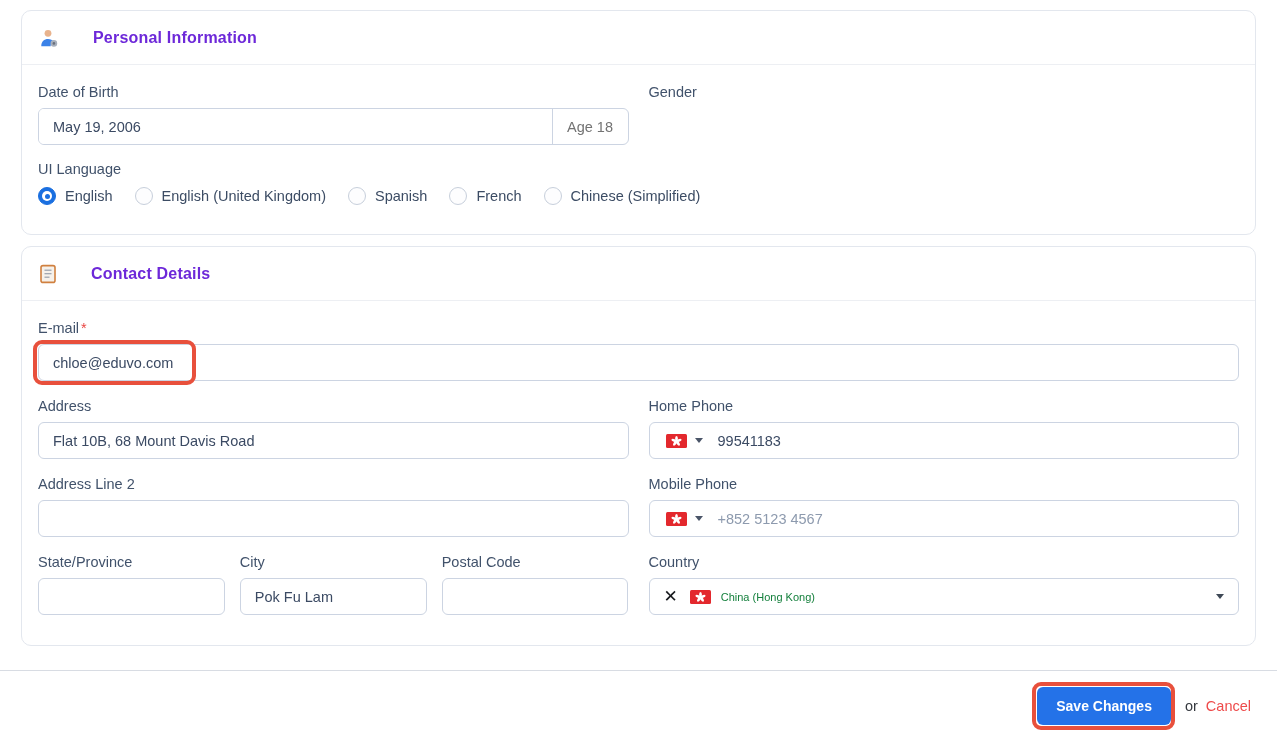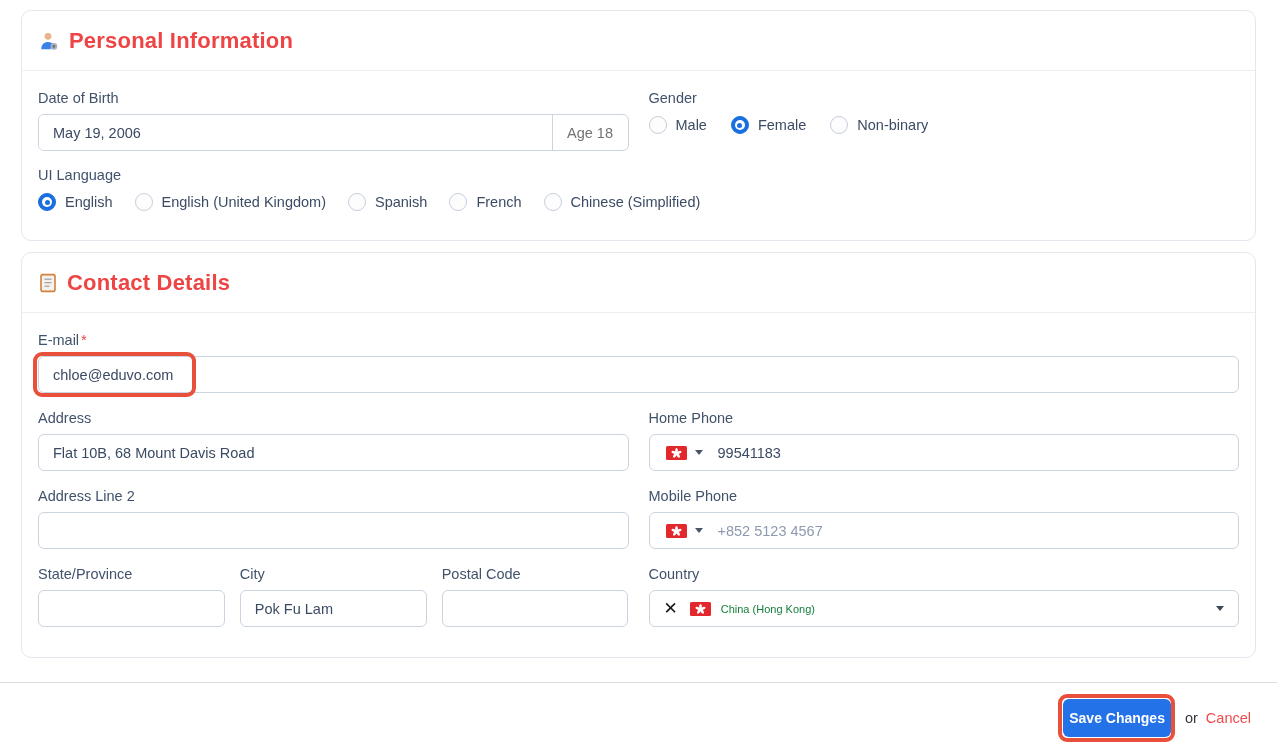--- a/index.html
+++ b/index.html
@@ -5,21 +5,21 @@
   * { margin:0; padding:0; box-sizing:border-box; }
   html,body { width:1277px; height:751px; background:#ffffff; overflow:hidden;
     font-family:"Liberation Sans","DejaVu Sans",sans-serif; }
   .page { position:relative; width:1277px; height:751px; }
 
   .card { margin:0 21px; border:1px solid #e3e7ee; border-radius:10px; background:#fff; }
   .card-1 { margin-top:10px; }
   .card-2 { margin-top:11px; }
   .card-header { display:flex; align-items:center; gap:10px; padding:17px 17px 16px 17px;
     border-bottom:1px solid #edeff3; }
-  .card-title { font-size:22px; font-weight:bold; color:#ef4444; letter-spacing:.2px; }
+  .card-title { font-size:16px; font-weight:bold; color:#6d28d9; letter-spacing:.2px;margin-left:24px; }
   .card-body { padding:18px 16px 29px 16px; }
   .card-2 .card-body { padding-bottom:30px; }
 
   .field-label { font-size:14.5px; color:#41526b; margin-bottom:7px; line-height:18px; }
   .req { color:#e94542; margin-left:2px; font-size:14.5px; }
 
   .row-2col { display:grid; grid-template-columns:1fr 1fr; column-gap:20px; }
   .row-3col { display:grid; grid-template-columns:1fr 1fr 1fr; column-gap:15px; }
   .mt16 { margin-top:16px; }
   .mt15 { margin-top:15px; }
@@ -71,21 +71,21 @@
   .annotation { position:absolute; border:4px solid #e8503c; border-radius:9px;
     pointer-events:none; z-index:5; }
   .annotation-email { left:-5px; top:-4px; width:163px; height:45px; }
   .annotation-save { left:-5px; top:-5px; right:-4px; bottom:-5px; }
 
   .footer-divider { margin-top:24px; border-top:1px solid #d8dce3; }
   .footer-row { display:flex; align-items:center; justify-content:flex-end;
     padding:16px 26px 0 0; gap:8px; }
   .save-wrap { position:relative; }
   .save-btn { background:#2472e8; color:#fff; font-weight:bold; font-size:14px;
-    border:none; border-radius:6px; height:38px; padding:0 6px; cursor:pointer;
+    border:none; border-radius:6px; height:38px; padding:0 19px; cursor:pointer;
     font-family:inherit; }
   .or-text { font-size:14.5px; color:#35393f; margin-left:6px; }
   .cancel-link { font-size:14.5px; color:#ee4b4b; text-decoration:none; cursor:pointer; }
 
   .icon-svg { display:flex; }
 </style>
 </head>
 <body>
 
 <div class="page">
@@ -106,36 +106,20 @@
       <div class="row-2col">
         <div>
           <div class="field-label">Date of Birth</div>
           <div class="input-group">
             <input type="text" value="May 19, 2006" style="">
             <div class="addon">Age 18</div>
           </div>
         </div>
         <div>
           <div class="field-label">Gender</div>
-          <div class="radio-row" style="margin-top:9px;">
-            <span class="radio-opt">
-              <span class="radio" data-checked="false"></span>
-              <span class="radio-label">Male</span>
-            </span>
-            <span class="radio-opt">
-              <span class="radio" data-checked="true">
-                  <span class="radio-dot"></span>
-                </span>
-              <span class="radio-label">Female</span>
-            </span>
-            <span class="radio-opt">
-              <span class="radio" data-checked="false"></span>
-              <span class="radio-label">Non-binary</span>
-            </span>
-          </div>
         </div>
       </div>
 
       <div class="mt15">
         <div class="field-label">UI Language</div>
         <div class="radio-row" style="gap:22px; margin-top:9px;align-items:center;">
           <span class="radio-opt">
             <span class="radio" data-checked="true">
                 <span class="radio-dot"></span>
               </span>

